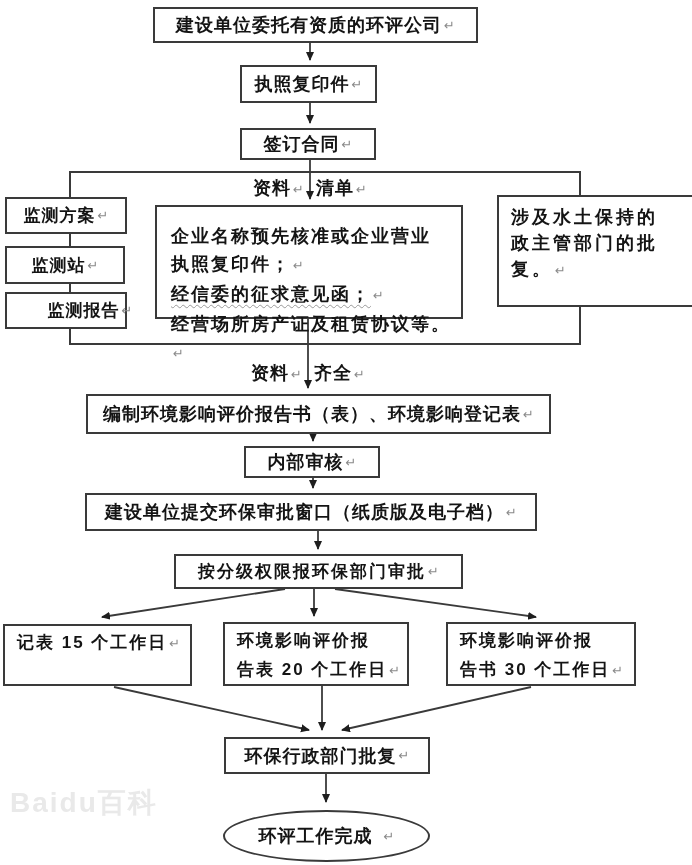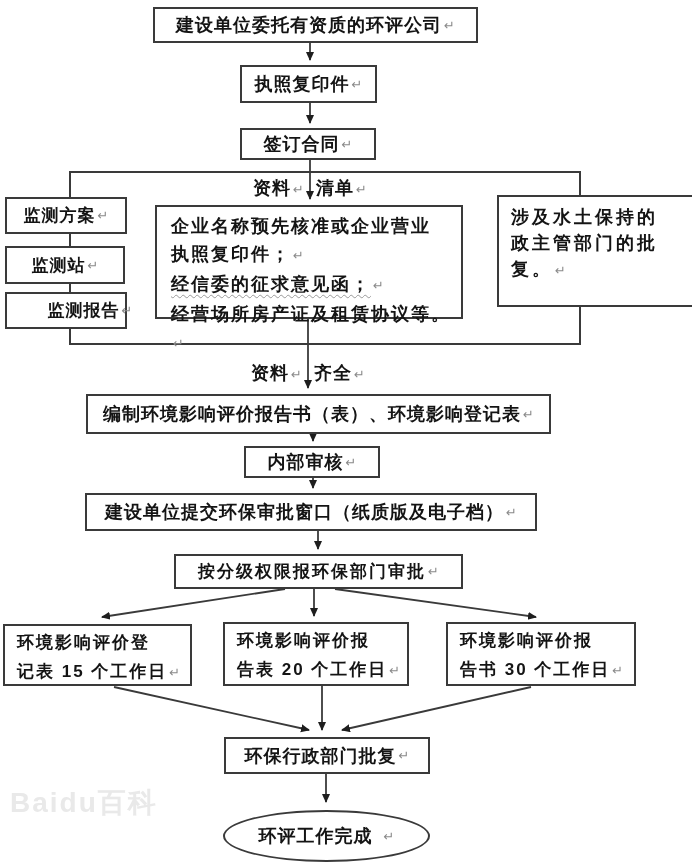--- a/index.html
+++ b/index.html
@@ -15,21 +15,21 @@
     font-weight:700;font-size:18px;z-index:2;letter-spacing:1px;white-space:nowrap;
   }
   .box.multi{display:block;white-space:normal;text-align:left;}
   .mline{line-height:28px;}
   .b-entrust{left:153px;top:7px;width:325px;height:36px;}
   .b-survey{left:240px;top:65px;width:137px;height:38px;}
   .b-contract{left:240px;top:128px;width:136px;height:32px;}
   .b-monplan{left:5px;top:197px;width:122px;height:37px;font-size:17px;}
   .b-monstation{left:5px;top:246px;width:120px;height:38px;font-size:17px;}
   .b-monreport{left:5px;top:292px;width:122px;height:37px;font-size:17px;padding-left:48px;}
-  .b-materials{left:155px;top:205px;width:308px;height:114px;padding:5px 10px 0 14px;font-size:18px;letter-spacing:2px;}
+  .b-materials{left:155px;top:205px;width:308px;height:114px;padding:15px 10px 0 14px;font-size:18px;letter-spacing:2px;}
   .b-water{left:497px;top:195px;width:204px;height:112px;padding:7px 4px 0 12px;font-size:18px;letter-spacing:3px;}
   .b-water .mline{line-height:26px;}
   .b-compile{left:86px;top:394px;width:465px;height:40px;}
   .b-internal{left:244px;top:446px;width:136px;height:32px;}
   .b-submit{left:85px;top:493px;width:452px;height:38px;}
   .b-tiered{left:174px;top:554px;width:289px;height:35px;font-size:17px;letter-spacing:2px;}
   .b-register{left:3px;top:624px;width:189px;height:62px;padding:2px 4px 0 12px;font-size:17px;letter-spacing:2px;}
   .b-register .mline,.b-repform .mline,.b-repbook .mline{line-height:29px;}
   .b-repform{left:223px;top:622px;width:186px;height:64px;padding:2px 4px 0 12px;font-size:17px;letter-spacing:2px;}
   .b-repbook{left:446px;top:622px;width:190px;height:64px;padding:2px 4px 0 12px;font-size:17px;letter-spacing:2px;}
@@ -148,21 +148,20 @@
     <span>建设单位提交环保审批窗口（纸质版及电子档）</span>
       <span class="ret">↵</span>
   </div>
 
   <div class="box b-tiered">
     <span>按分级权限报环保部门审批</span>
       <span class="ret">↵</span>
   </div>
 
   <div class="box multi b-register">
-    <div class="mline"><span>环境影响评价登</span></div>
     <div class="mline"><span>记表 15 个工作日</span><span class="ret">↵</span></div>
   </div>
 
   <div class="box multi b-repform">
     <div class="mline"><span>环境影响评价报</span></div>
     <div class="mline"><span>告表 20 个工作日</span><span class="ret">↵</span></div>
   </div>
 
   <div class="box multi b-repbook">
     <div class="mline"><span>环境影响评价报</span></div>

